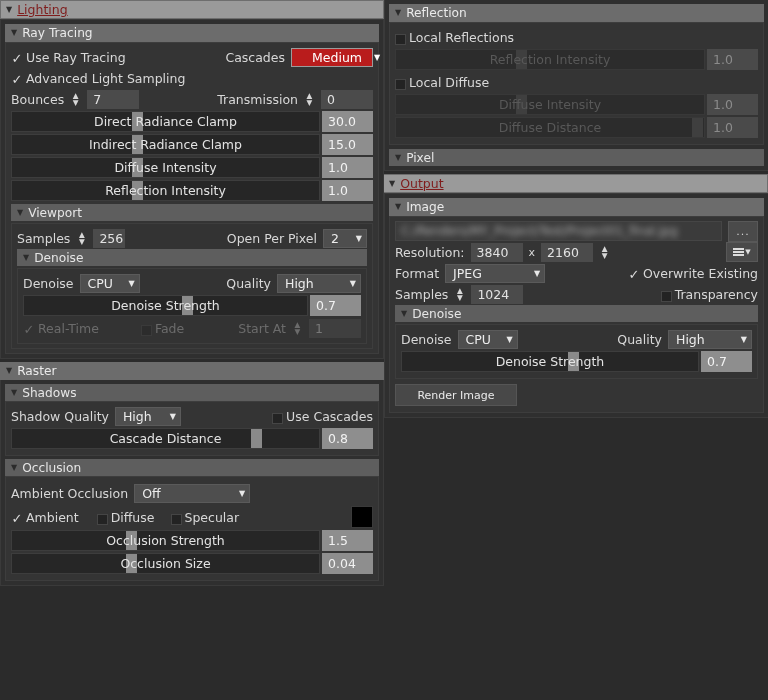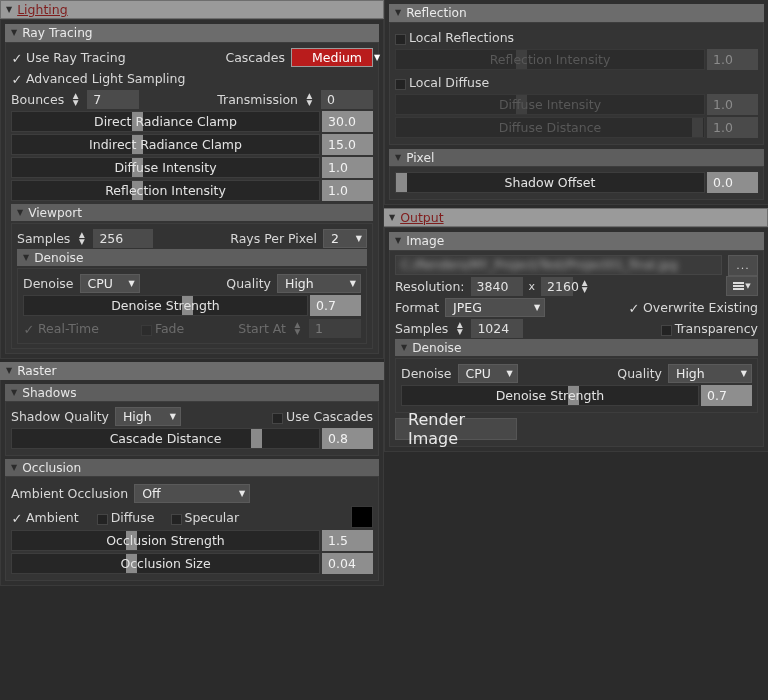--- a/index.html
+++ b/index.html
@@ -181,21 +181,21 @@
 
   .slider-row { display: flex; align-items: center; gap: 2px; margin: 2px 0; }
 
   
   .btn {
     background: #484848;
     border: 1px solid #555;
     height: 22px;
     padding: 0 12px;
     color: #e9e9e9;
-    font-size: 16px;
+    font-size: 11px;
     display: inline-flex; align-items: center; justify-content: center;
     cursor: default;
   }
   .btn-sm {
     background: #4a4a4a; border: 1px solid #585858;
     width: 30px; height: 21px;
     display: inline-flex; align-items: center; justify-content: center;
     color: #d0d0d0; font-size: 11px; letter-spacing: 1px;
     cursor: default; flex: 0 0 auto;
   }
@@ -334,23 +334,23 @@
           </div>
 
           <div class="group-nested">
             <div class="group-inner">
               <div class="row tight">
                 <span class="label">Samples</span>
                 <span class="spin">
                     <span>▲</span>
                     <span>▼</span>
                   </span>
-                <span class="numfield" style="width:60px">256</span>
+                <span class="numfield" style="width:32px">256</span>
                 <span class="spacer"></span>
-                <span class="label">Rays Per Pixel</span>
+                <span class="label">Open Per Pixel</span>
                 <span class="combo" style="width:44px">
                   <span>2</span>
                   <span class="arr">▼</span>
                 </span>
               </div>
 
               <div class="hdr-sub2">
                 <span class="tri">▼</span>
                 <span>Denoise</span>
               </div>
@@ -549,31 +549,20 @@
             <span class="valbox dim">1.0</span>
           </div>
         </div>
       </div>
 
       <div class="hdr-sub2" style="margin-top:4px">
         <span class="tri">▼</span>
         <span>Pixel</span>
       </div>
 
-      <div class="group">
-        <div class="group-inner">
-          <div class="slider-row">
-            <div class="slider">
-              <span class="handle" style="left:0%"></span>
-              <span class="cap">Shadow Offset</span>
-            </div>
-            <span class="valbox">0.0</span>
-          </div>
-        </div>
-      </div>
     </div>
 
     <div class="sep"></div>
 
     <div class="hdr-top" style="border-left:none">
       <span class="tri">▼</span>
       <span class="lbl">Output</span>
     </div>
 
     <div class="panel-outer" style="border-right:none">
@@ -589,21 +578,21 @@
             <span class="pathfield">
               <span class="blurtext">C:/Renders/MY_Project/Test/Project01_final.jpg</span>
             </span>
             <span class="btn-sm">...</span>
           </div>
 
           <div class="row tight">
             <span class="label">Resolution:</span>
             <span class="numfield" style="width:52px">3840</span>
             <span class="label" style="font-size:11px">x</span>
-            <span class="numfield" style="width:32px">2160</span>
+            <span class="numfield" style="width:52px">2160</span>
             <span class="spin">
                 <span>▲</span>
                 <span>▼</span>
               </span>
             <span class="spacer"></span>
             <span class="btn-icon">
               <span class="hamburger">
                   <i></i>
                   <i></i>
                   <i></i>

